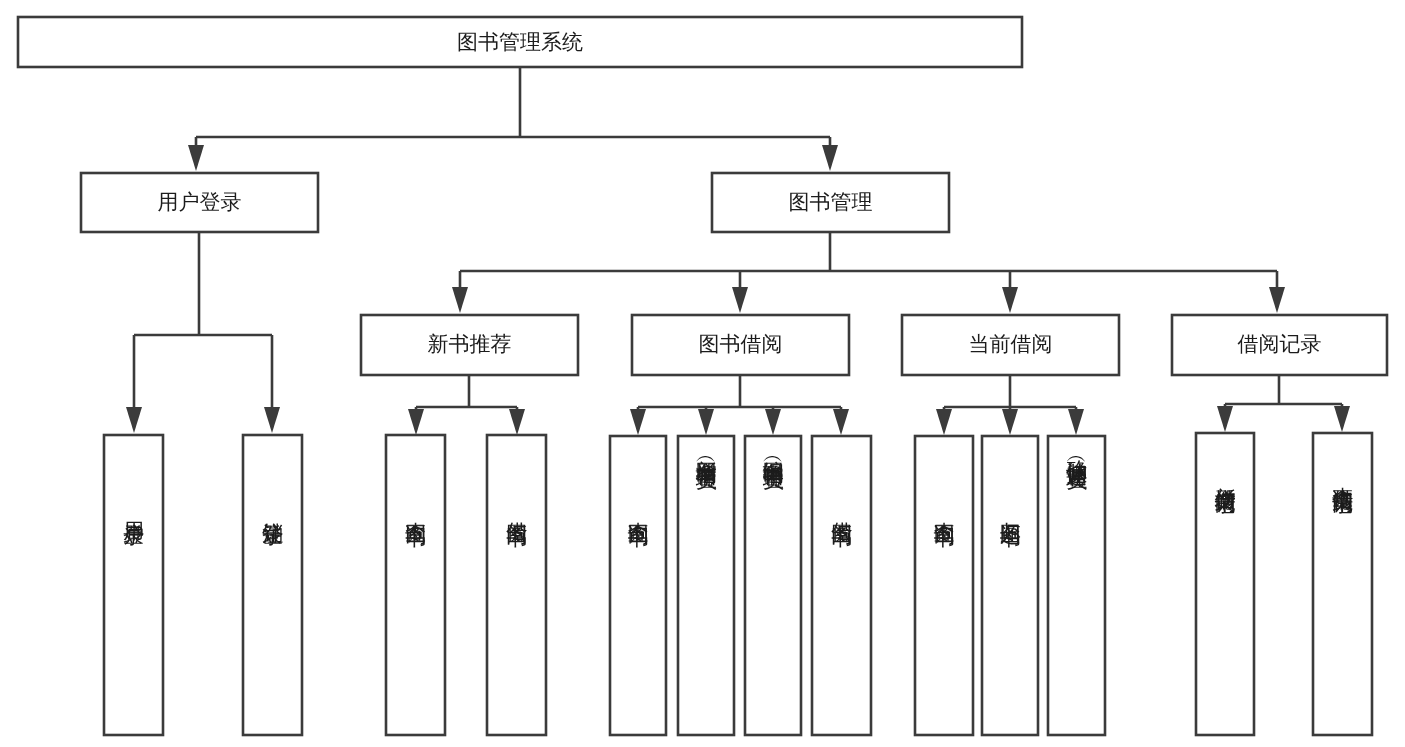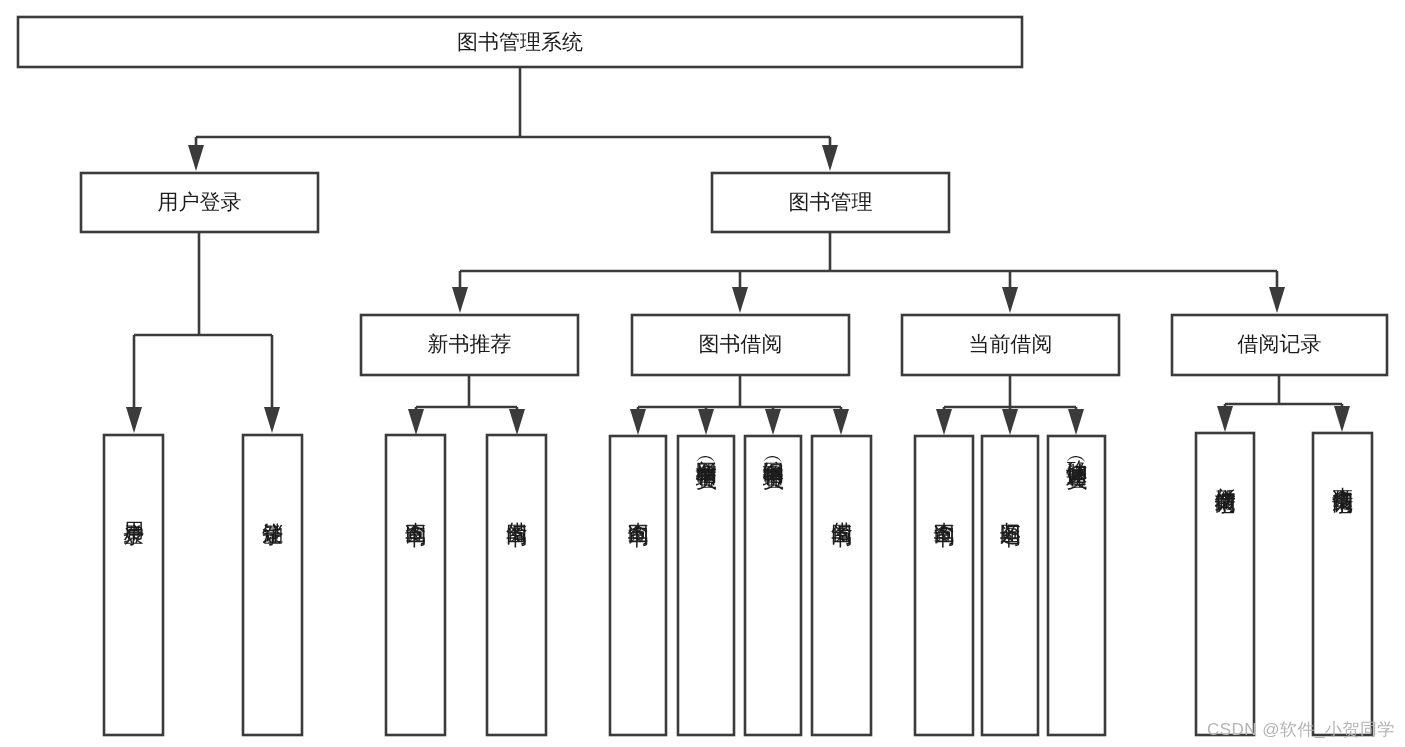--- a/index.html
+++ b/index.html
@@ -283,15 +283,14 @@
   </div>
 
   <div class="vlabel-wrap" style="left:1196px; top:470px; width:58px; height:265px;">
     <span class="vlabel-text">新增借阅记录</span>
   </div>
 
   <div class="vlabel-wrap" style="left:1313px; top:470px; width:59px; height:265px;">
     <span class="vlabel-text">查询借阅记录</span>
   </div>
 
-  <div class="watermark">CSDN @软件_小贺同学</div>
 
 </div>
 
 </body></html>

